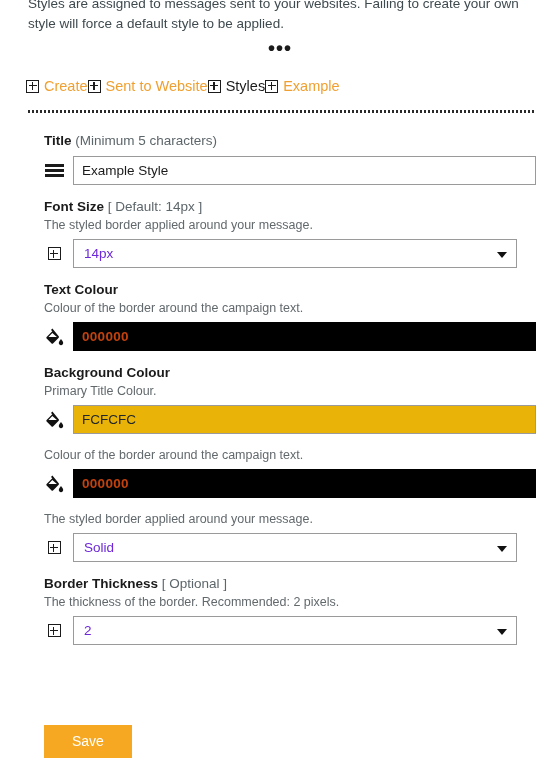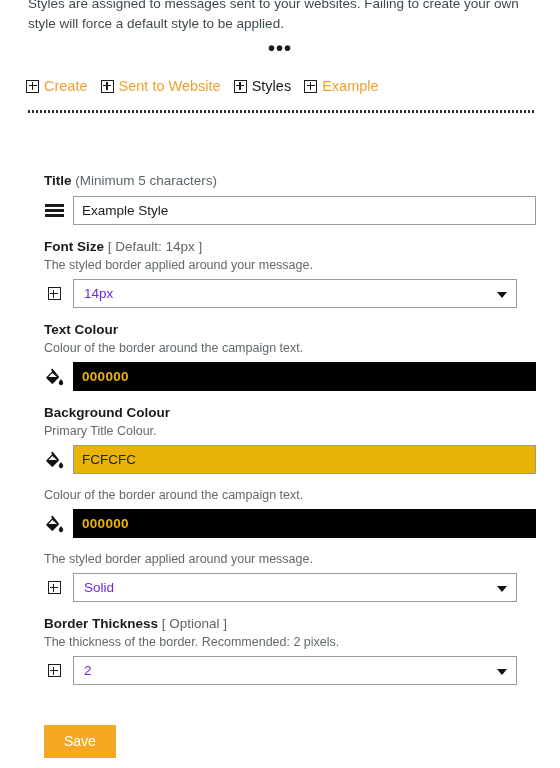--- a/index.html
+++ b/index.html
@@ -46,21 +46,20 @@
     color: #1b1b1b;
   }
 
   
   .tabnav {
     position: absolute;
     left: 26px;
     top: 78px;
     display: flex;
     align-items: center;
-    gap: 13px;
     font-size: 14.5px;
   }
   .tabitem {
     display: flex;
     align-items: center;
     gap: 5px;
     cursor: pointer;
     white-space: nowrap;
   }
   .tabitem .lbl { color: #f0a030; }
@@ -92,21 +91,20 @@
     background-image: repeating-linear-gradient(to right,
       #2b2b2b 0px, #2b2b2b 2px, rgba(0,0,0,0) 2px, rgba(0,0,0,0) 4px);
   }
 
   
   .form {
     position: absolute;
     left: 0;
     top: 132px;
     width: 560px;
-    margin-top: 40px;
   }
 
   .field { position: relative; padding: 0 24px 0 44px; }
 
   .lab {
     font-size: 13.5px;
     line-height: 18px;
     margin: 0 0 1px 0;
     color: #1b1b1b;
   }
@@ -164,21 +162,21 @@
     background: #ffffff;
     font-family: "Liberation Sans", sans-serif;
     font-size: 13.5px;
     color: #1b1b1b;
     padding: 0 8px;
     outline: none;
     border-radius: 0;
   }
   .txtinput.dark {
     background: #000000;
-    color: #eab308;
+    color: #c2410c;
     border-color: #000000;
     font-weight: bold;
     letter-spacing: 0.3px;
   }
   .txtinput.light {
     background: #eab308;
     color: #20282c;
     border: 1px solid #9a9a9a;
   }
 
@@ -222,21 +220,21 @@
     position: absolute;
     left: 44px;
     top: 725px;
   }
   .savebtn {
     background: #f7a823;
     color: #ffffff;
     border: none;
     font-family: "Liberation Sans", sans-serif;
     font-size: 14px;
-    padding: 8px 20px;
+    padding: 8px 28px;
     cursor: pointer;
     border-radius: 0;
     line-height: 17px;
   }
 </style>
 </head>
 <body>
 
 <div class="page">
 

